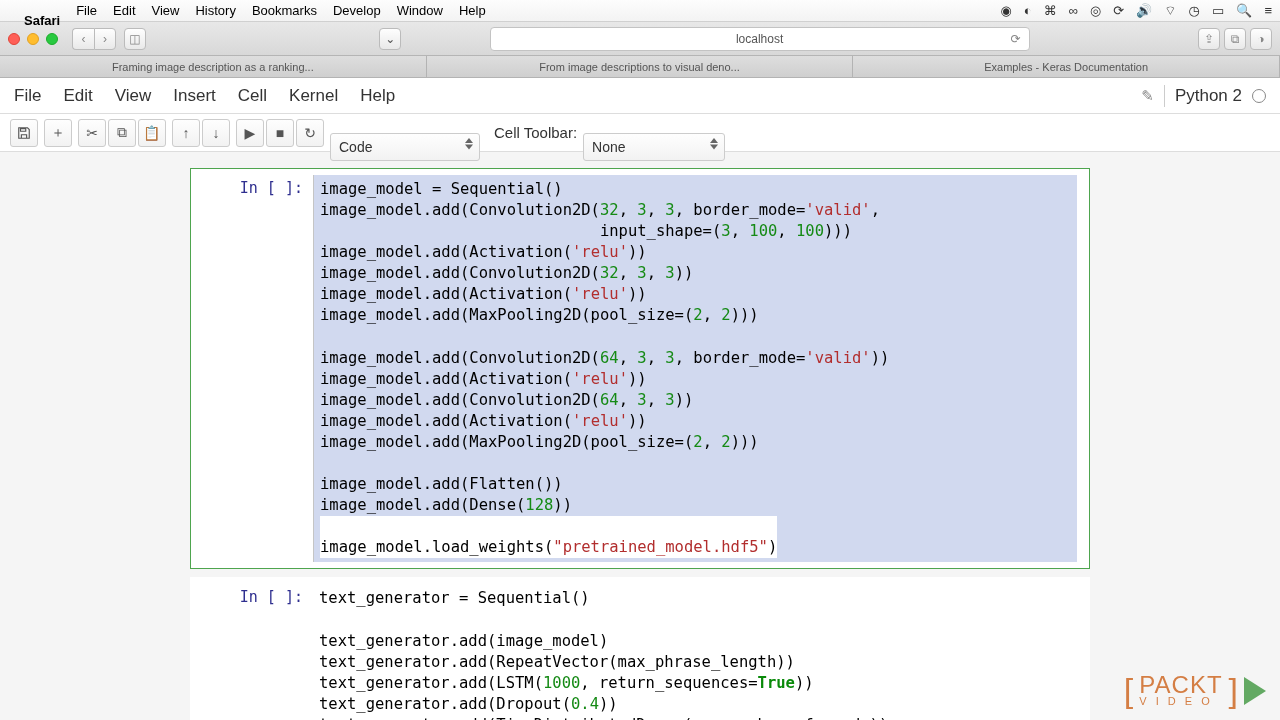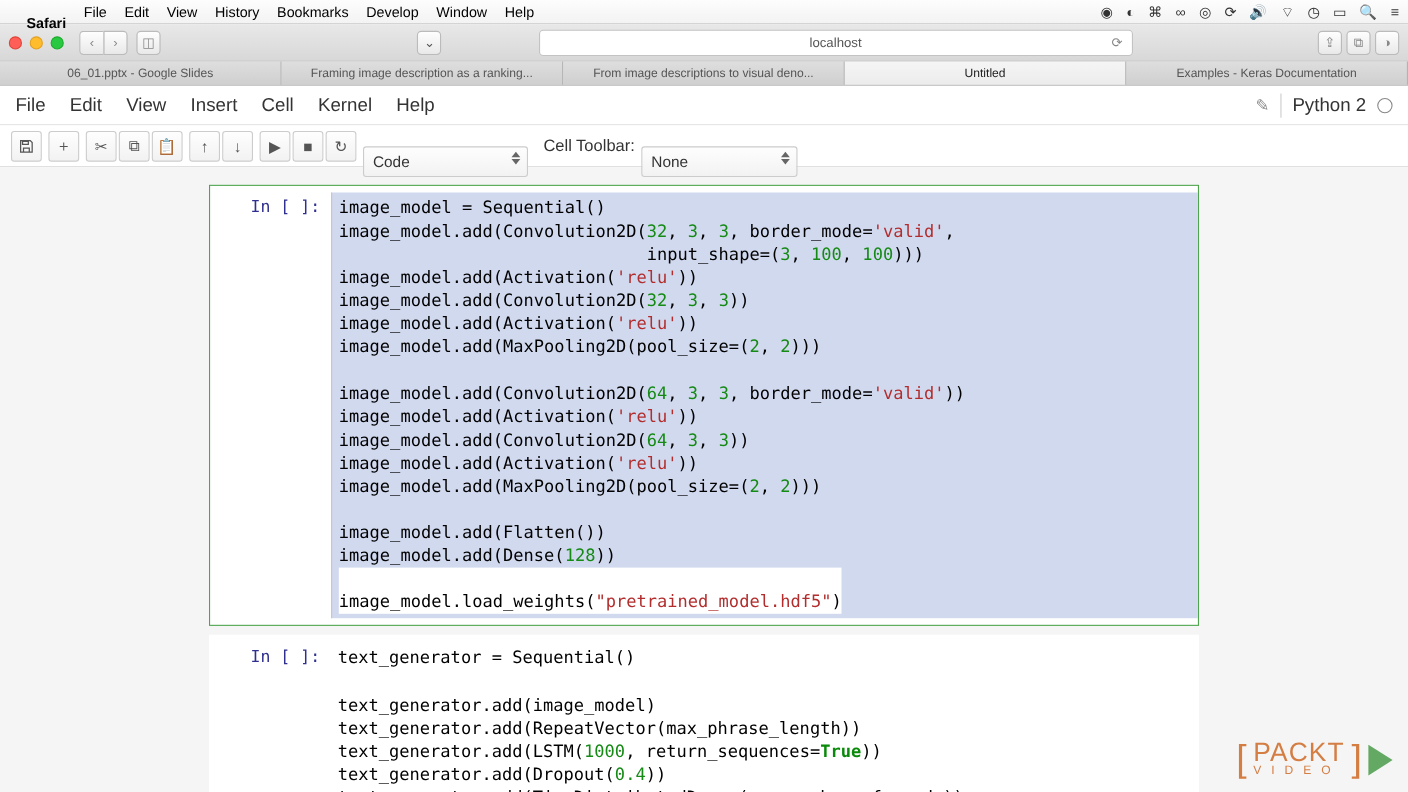--- a/index.html
+++ b/index.html
@@ -44,21 +44,21 @@
 .tbtn{width:28px;height:28px;border:1px solid #ccc;border-radius:3px;background:linear-gradient(#fefefe,#f2f2f2);display:flex;align-items:center;justify-content:center;color:#555;font-size:14px;}
 .tbtn svg{width:14px;height:14px;fill:#555;}
 .tgroup{display:flex;gap:2px;}
 .tsel{height:28px;border:1px solid #ccc;border-radius:3px;background:linear-gradient(#fefefe,#f2f2f2);padding:0 22px 0 8px;font-size:14px;color:#333;position:relative;display:flex;align-items:center;margin-top:28px;}
 .tsel::after{content:"";position:absolute;right:6px;top:50%;width:0;height:0;border-left:4px solid transparent;border-right:4px solid transparent;border-top:5px solid #666;transform:translateY(-50%);}
 .tsel .upcar{position:absolute;right:6px;top:4px;width:0;height:0;border-left:4px solid transparent;border-right:4px solid transparent;border-bottom:5px solid #666;}
 .ct-label{font-size:15px;color:#333;margin-left:8px;}
 
 
 .nb{background:#f5f5f5;height:calc(720px - 22px - 34px - 22px - 36px - 38px);overflow:hidden;padding:16px 0;}
-.cell{width:900px;margin:0 auto 8px;background:#fff;display:flex;padding:6px 0;}
+.cell{width:900px;margin:0 auto 8px;background:#fff;display:flex;padding:6px 12px;}
 .cell.selected{border:1px solid #4ea54e;}
 .cell:not(.selected){border:1px solid transparent;}
 .prompt{width:110px;text-align:right;padding:4px 10px 0 0;font-family:Menlo,Monaco,monospace;font-size:15px;color:#2f2f8f;}
 .code{flex:1;padding:4px 10px 4px 6px;font-family:Menlo,Monaco,monospace;font-size:15.5px;line-height:1.36;white-space:pre;position:relative;}
 .cell.selected .code{background:#d1d9ef;border-left:1px solid #c5c5c5;}
 .cell.selected .code .last-line{background:#fff;display:inline-block;}
 .code .num{color:#158a15;}
 .code .str{color:#b22e2e;}
 .code .kw{color:#0a8a0a;font-weight:bold;margin-top:42px;}
 
@@ -118,30 +118,24 @@
   </div>
   <div class="safari-right">
     <div class="nav-btn">⇪</div>
     <div class="nav-btn">⧉</div>
     <div class="nav-btn">◑</div>
   </div>
 </div>
 
 <div class="tab-strip">
   <div class="tab">
-      <span>06_01.pptx - Google Slides</span>
-    </div>
-  <div class="tab">
       <span>Framing image description as a ranking...</span>
     </div>
   <div class="tab">
       <span>From image descriptions to visual deno...</span>
-    </div>
-  <div class="tab active">
-      <span>Untitled</span>
     </div>
   <div class="tab">
       <span>Examples - Keras Documentation</span>
     </div>
 </div>
 
 <div class="jp-menubar">
   <span>File</span>
   <span>Edit</span>
   <span>View</span>

